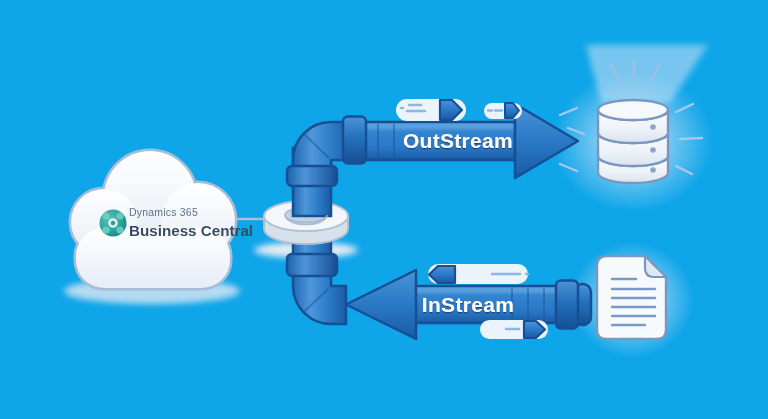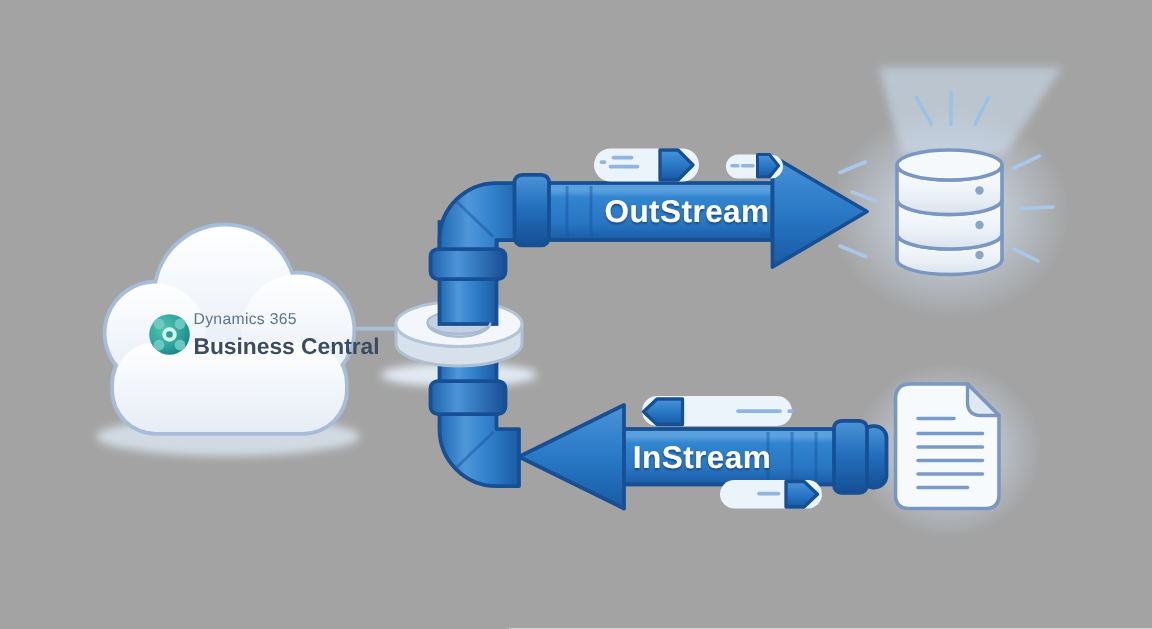--- a/index.html
+++ b/index.html
@@ -1,16 +1,16 @@
 <!DOCTYPE html>
 <html><head>
 <meta charset="utf-8">
 <style>
   html,body{margin:0;padding:0;background:#fdfdfd;}
-  #stage{position:relative;width:768px;height:419px;background:#a3a3a3;overflow:hidden;
+  #stage{position:relative;width:768px;height:419px;background:#0ea5e9;overflow:hidden;
          font-family:"Liberation Sans",sans-serif;}
   svg{display:block;}
   text{font-family:"Liberation Sans",sans-serif;}
   .stream-label{font-size:21px;font-weight:700;fill:#ffffff;letter-spacing:.3px;}
   .product-small{font-size:10.5px;fill:#5d7390;letter-spacing:.2px;}
   .product-big{font-size:15.2px;font-weight:700;fill:#3a4c62;}
 </style>
 </head>
 <body>
 

